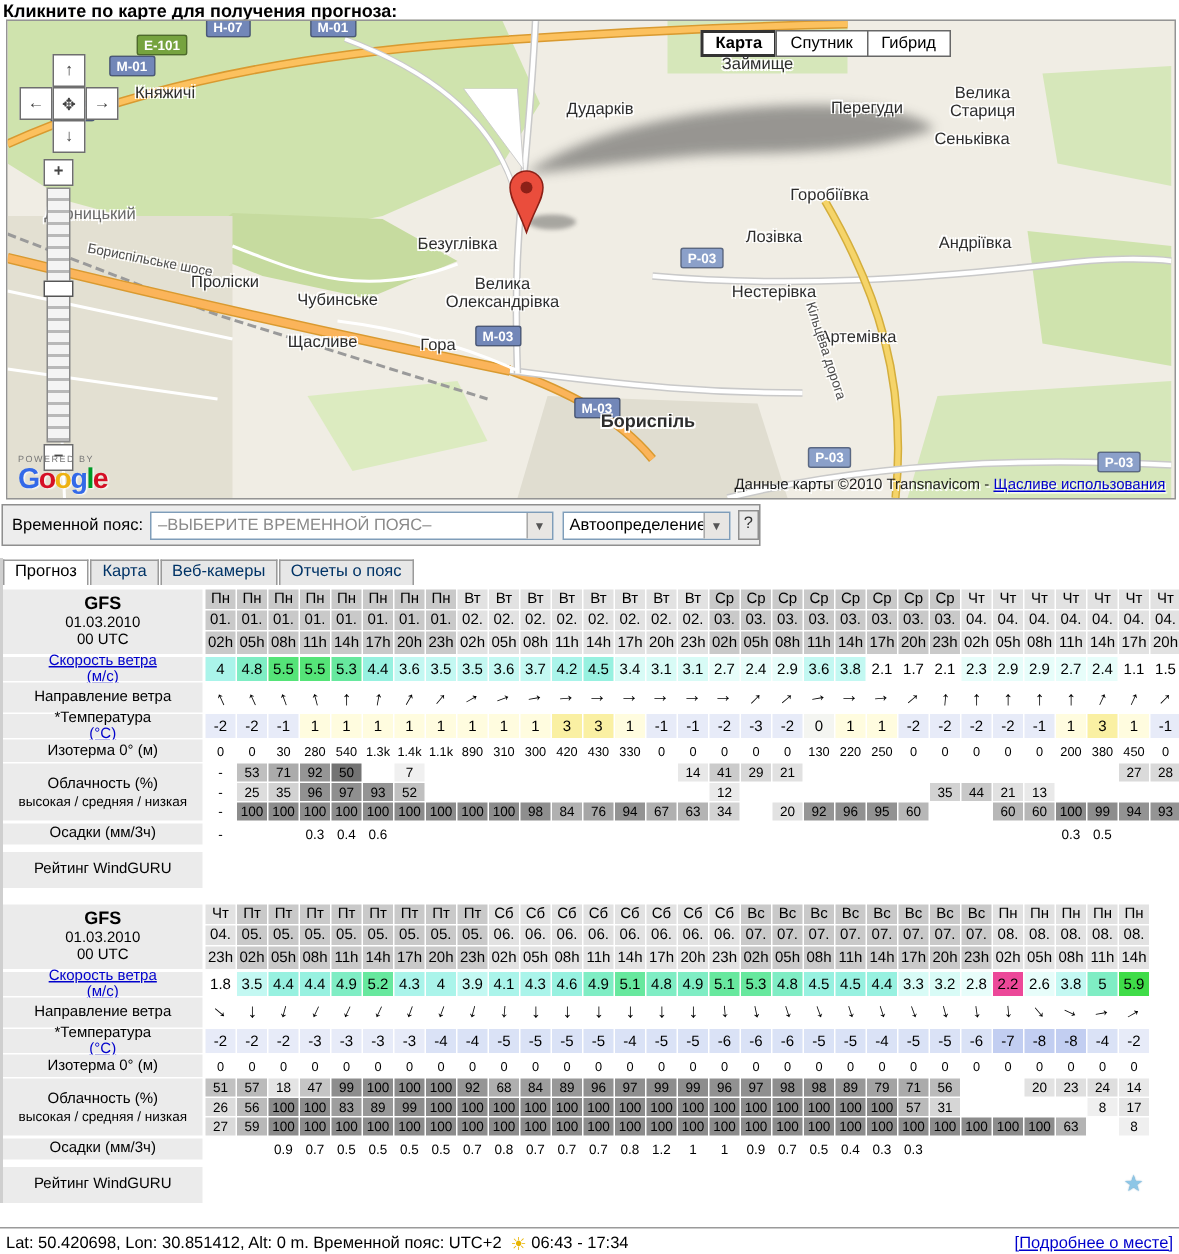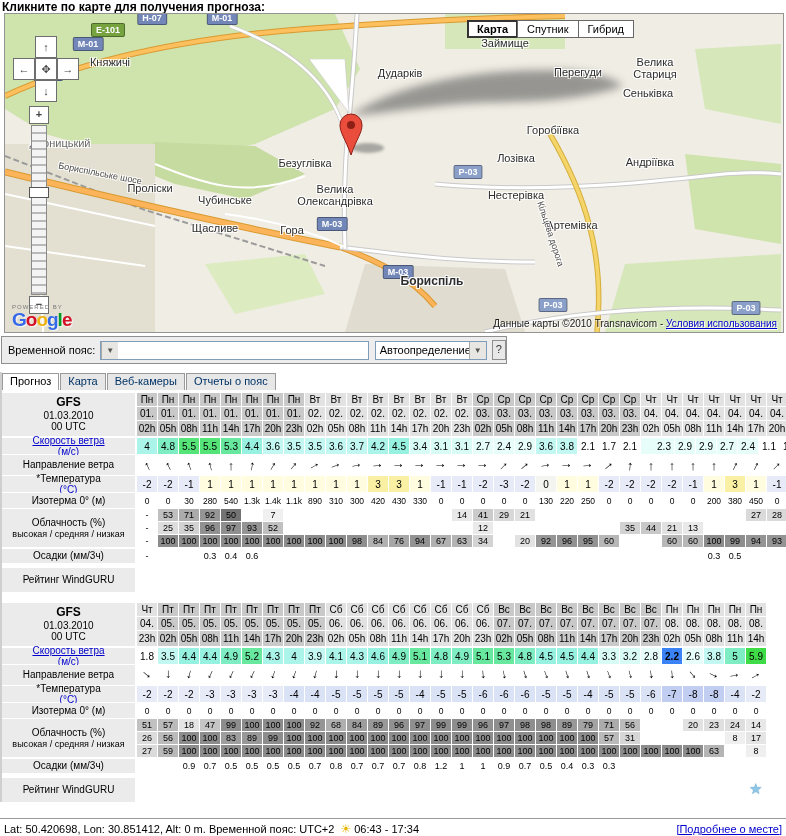--- a/index.html
+++ b/index.html
@@ -218,27 +218,28 @@
 
   <svg class="tail" width="60" height="58">
     <polygon points="6,0 42,0 46,54" fill="#ffffff" stroke="#c7c7c7" stroke-width="0.6"></polygon>
   </svg>
 
   <div class="glogo">
     <div class="pby">POWERED BY</div>
     <div class="g" id="glogo-letters"><span style="color:#3369E8">G</span><span style="color:#D50F25">o</span><span style="color:#EEB211">o</span><span style="color:#3369E8">g</span><span style="color:#009925">l</span><span style="color:#D50F25">e</span></div>
   </div>
   <div class="attrib">
-    <span>Данные карты ©2010 Transnavicom - </span><a>Условия использования</a>
+    <span>Данные карты ©2010 Transnavicom - </span><a>Щасливе использования</a>
   </div>
 </div>
 
 <div class="tzbar">
   <span class="lbl">Временной пояс:</span>
   <div class="selbox" id="tz-select">
+    <span class="val">–ВЫБЕРИТЕ ВРЕМЕННОЙ ПОЯС–</span>
     <span class="arr">▼</span>
   </div>
   <div class="selbox" id="tz-auto">
     <span class="val">Автоопределение</span>
     <span class="arr">▼</span>
   </div>
   <div class="qbtn">?</div>
 </div>
 
 <div class="forecast">
@@ -379,21 +380,21 @@
         <div class="c" style="background: rgb(216, 251, 246);">3.1</div>
         <div class="c" style="background: rgb(216, 251, 246);">3.1</div>
         <div class="c" style="background: rgb(231, 253, 250);">2.7</div>
         <div class="c" style="background: rgb(231, 253, 250);">2.4</div>
         <div class="c" style="background: rgb(231, 253, 250);">2.9</div>
         <div class="c" style="background: rgb(195, 248, 242);">3.6</div>
         <div class="c" style="background: rgb(195, 248, 242);">3.8</div>
         <div class="c" style="background: rgb(255, 255, 255);">2.1</div>
         <div class="c" style="background: rgb(255, 255, 255);">1.7</div>
         <div class="c" style="background: rgb(255, 255, 255);">2.1</div>
-        <div class="c" style="background: rgb(231, 253, 250); padding-left: 13px;">2.3</div>
+        <div class="c" style="background: rgb(231, 253, 250);">2.3</div>
         <div class="c" style="background: rgb(231, 253, 250);">2.9</div>
         <div class="c" style="background: rgb(231, 253, 250);">2.9</div>
         <div class="c" style="background: rgb(231, 253, 250);">2.7</div>
         <div class="c" style="background: rgb(231, 253, 250);">2.4</div>
         <div class="c" style="background: rgb(255, 255, 255);">1.1</div>
         <div class="c" style="background: rgb(255, 255, 255);">1.5</div>
       </div>
       <div class="fc-row r-dir">
         <div class="fc-label" style="height: 20px;">Направление ветра</div>
         <div class="c">
@@ -830,21 +831,21 @@
         <div class="c" style="background: rgb(127, 237, 196);">4.9</div>
         <div class="c" style="background: rgb(103, 232, 158);">5.1</div>
         <div class="c" style="background: rgb(103, 232, 158);">5.3</div>
         <div class="c" style="background: rgb(127, 237, 196);">4.8</div>
         <div class="c" style="background: rgb(151, 241, 224);">4.5</div>
         <div class="c" style="background: rgb(151, 241, 224);">4.5</div>
         <div class="c" style="background: rgb(151, 241, 224);">4.4</div>
         <div class="c" style="background: rgb(216, 251, 246);">3.3</div>
         <div class="c" style="background: rgb(216, 251, 246);">3.2</div>
         <div class="c" style="background: rgb(231, 253, 250);">2.8</div>
-        <div class="c" style="background: #3b82f6; font-weight: bold;">2.2</div>
+        <div class="c" style="background: #ec4899;">2.2</div>
         <div class="c" style="background: rgb(231, 253, 250);">2.6</div>
         <div class="c" style="background: rgb(195, 248, 242);">3.8</div>
         <div class="c" style="background: rgb(127, 237, 196);">5</div>
         <div class="c" style="background: rgb(63, 220, 72);">5.9</div>
       </div>
       <div class="fc-row r-dir">
         <div class="fc-label" style="height: 20px;">Направление ветра</div>
         <div class="c">
           <span style="transform: rotate(130deg);">↑</span>
         </div>

